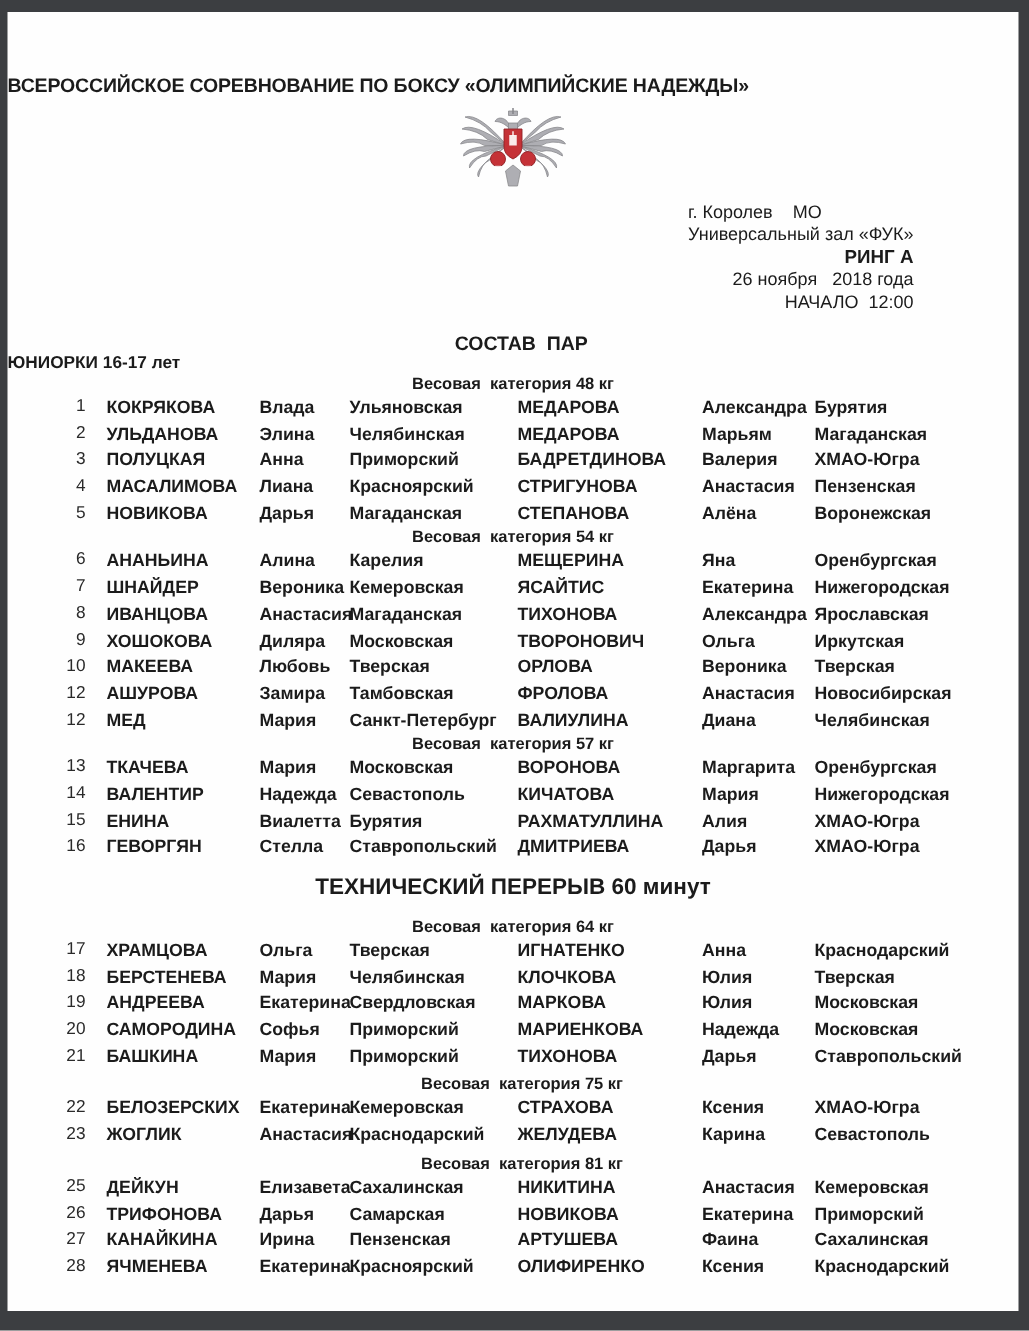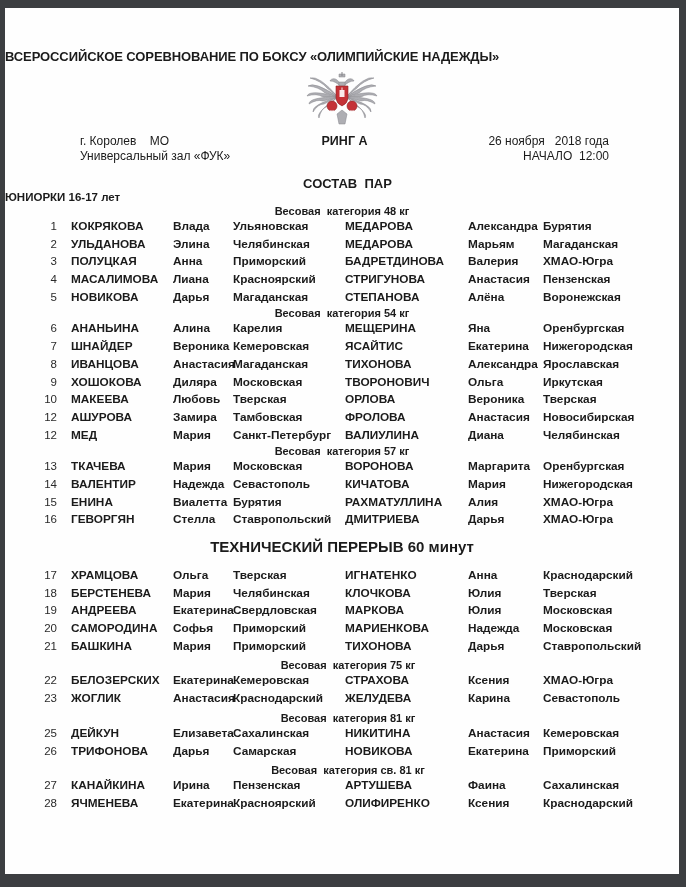--- a/index.html
+++ b/index.html
@@ -12,22 +12,22 @@
   .page{
     position:absolute;left:5px;top:8px;width:674px;height:866px;
     background:#fefefe;color:#1b1b1b;overflow:hidden;
   }
   .doc-title{
     margin-top:42px;text-align:left;font-weight:bold;
     font-size:13px;line-height:14px;letter-spacing:-0.1px;white-space:pre;
   }
   .emblem-wrap{margin-top:8px;height:56px;text-align:center;}
   .info-bar{
-    display:flex;align-items:flex-start;margin-top:6px;
-    padding:0 70px 0 75px;font-size:12px;line-height:15px;
+    display:flex;align-items:flex-end;margin-top:6px;
+    padding:0 70px 0 75px;font-size:12px;line-height:15px;flex-direction:column;
   }
   .info-left{flex:1;}
   .info-right{flex:1;text-align:right;}
   .info-center{font-weight:bold;font-size:12.5px;}
   .pre{white-space:pre;}
   .list-title{margin-top:13px;text-align:center;font-weight:bold;font-size:13px;line-height:14px;padding-left:11px;}
   .age-group{text-align:left;font-weight:bold;font-size:11.5px;line-height:13px;}
   .category-header{
     text-align:center;font-weight:bold;font-size:11px;line-height:13px;
     margin-top:1px;white-space:pre;
@@ -254,20 +254,21 @@
         <span class="col-region1">Ставропольский</span>
         <span class="col-surname2">ДМИТРИЕВА</span>
         <span class="col-name2">Дарья</span>
         <span class="col-region2">ХМАО-Югра</span>
       </div>
     </div>
 
   <div class="break-notice">ТЕХНИЧЕСКИЙ ПЕРЕРЫВ 60 минут</div>
 
   <div id="groups-b">
+      <div class="category-header">Весовая  категория 64 кг</div>
       <div class="bout-row">
         <span class="col-num">17</span>
         <span class="col-surname1">ХРАМЦОВА</span>
         <span class="col-name1">Ольга</span>
         <span class="col-region1">Тверская</span>
         <span class="col-surname2">ИГНАТЕНКО</span>
         <span class="col-name2">Анна</span>
         <span class="col-region2">Краснодарский</span>
       </div>
       <div class="bout-row">
@@ -337,21 +338,20 @@
       </div>
       <div class="bout-row">
         <span class="col-num">26</span>
         <span class="col-surname1">ТРИФОНОВА</span>
         <span class="col-name1">Дарья</span>
         <span class="col-region1">Самарская</span>
         <span class="col-surname2">НОВИКОВА</span>
         <span class="col-name2">Екатерина</span>
         <span class="col-region2">Приморский</span>
       </div>
-      <div class="category-header">Весовая  категория св. 81 кг</div>
       <div class="bout-row">
         <span class="col-num">27</span>
         <span class="col-surname1">КАНАЙКИНА</span>
         <span class="col-name1">Ирина</span>
         <span class="col-region1">Пензенская</span>
         <span class="col-surname2">АРТУШЕВА</span>
         <span class="col-name2">Фаина</span>
         <span class="col-region2">Сахалинская</span>
       </div>
       <div class="bout-row">

